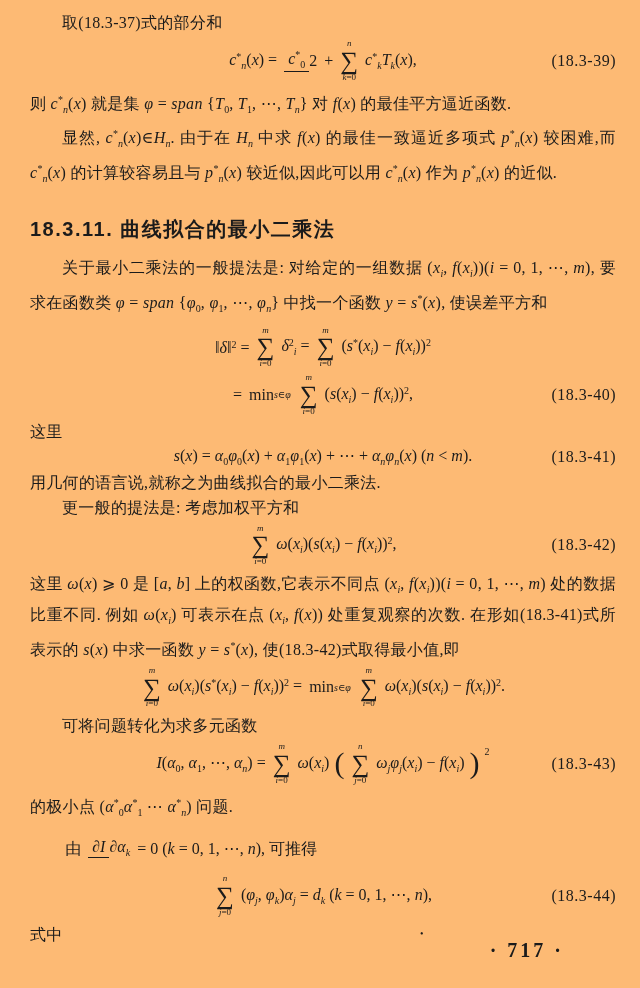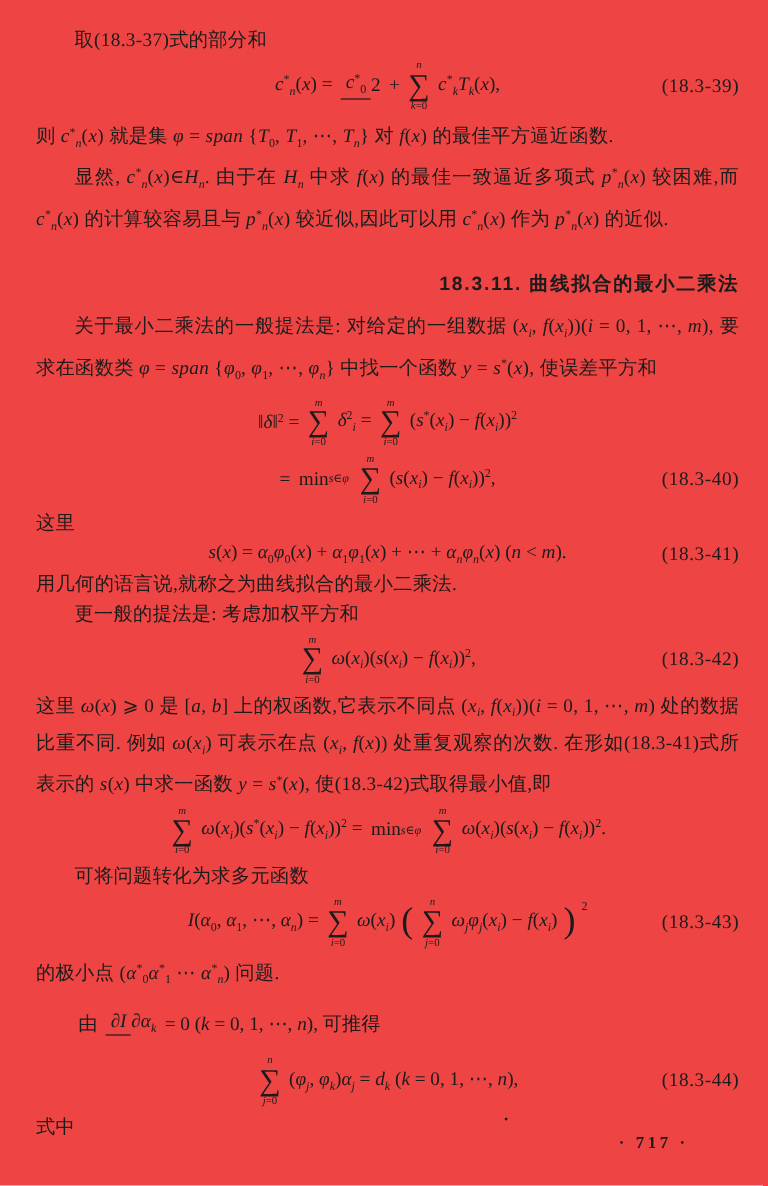--- a/index.html
+++ b/index.html
@@ -1,22 +1,22 @@
 <!DOCTYPE html>
 <html><head>
 <meta charset="utf-8">
 <style>
   *{margin:0;padding:0;box-sizing:border-box;}
   html,body{background:#f4f4f0;}
   .page{
     width:640px;height:988px;margin:0 auto;position:relative;overflow:hidden;
-    background:#ef4444;color:#1b1b1b;
+    background:#fdba74;color:#1b1b1b;
     font-family:"Liberation Serif","DejaVu Serif",serif;
     font-size:16px;
-    padding:21px 24px 0 30px;
+    padding:10px 24px 0 30px;
   }
   .body-text{line-height:25px;text-align:justify;letter-spacing:.3px;}
   .indent{text-indent:2em;}
   sub{font-size:10px;vertical-align:-0.4em;letter-spacing:0;}
   sup{font-size:10px;vertical-align:0.55em;letter-spacing:0;}
   i{font-style:italic;}
   
   .eq{position:relative;display:flex;justify-content:center;align-items:center;gap:5px;line-height:1.2;}
   .eq .eqno{position:absolute;right:0;top:50%;transform:translateY(-50%);letter-spacing:.5px;}
   .pad4{padding:4px 0;}
@@ -26,28 +26,27 @@
   .sum-s{font-size:25px;line-height:.95;font-weight:400;}
   .frac{display:inline-flex;flex-direction:row;align-items:center;line-height:1.15;margin:0 2px;}
   .fr-n{border-bottom:1px solid #1b1b1b;padding:0 4px 1px;}
   .fr-d{padding-top:1px;}
   .munder{display:inline-flex;align-items:center;line-height:1;margin:0 2px;}
   .mu-b{font-size:10px;line-height:1.1;}
   .bigp{font-size:30px;font-weight:300;line-height:1;transform:translateY(-1px);}
   .raise{transform:translateY(-9px);}
   .sec-heading{
     font-family:"Liberation Sans","DejaVu Sans",sans-serif;
-    font-weight:700;font-size:16px;letter-spacing:1.5px;
+    font-weight:700;font-size:20px;letter-spacing:1.5px;
     margin:26px 0 0;
-    text-align:right;
   }
   .gap-top-lg{margin-top:12px;}
   .gap-top-sm{margin-top:3px;}
   .inline-row{display:flex;align-items:center;gap:5px;padding-left:2.2em;margin:4px 0 2px;line-height:1.2;min-height:40px;}
-  .page-no{position:absolute;right:66px;bottom:26px;font-weight:700;font-size:14px;letter-spacing:3px;}
+  .page-no{position:absolute;right:76px;bottom:26px;font-weight:700;font-size:20px;letter-spacing:3px;}
   .stray{position:absolute;left:420px;top:928px;font-size:10px;}
 </style>
 </head>
 <body>
 
 <div class="page">
 
   <p class="body-text indent">取(18.3-37)式的部分和</p>
 
   <div class="eq pad4">

